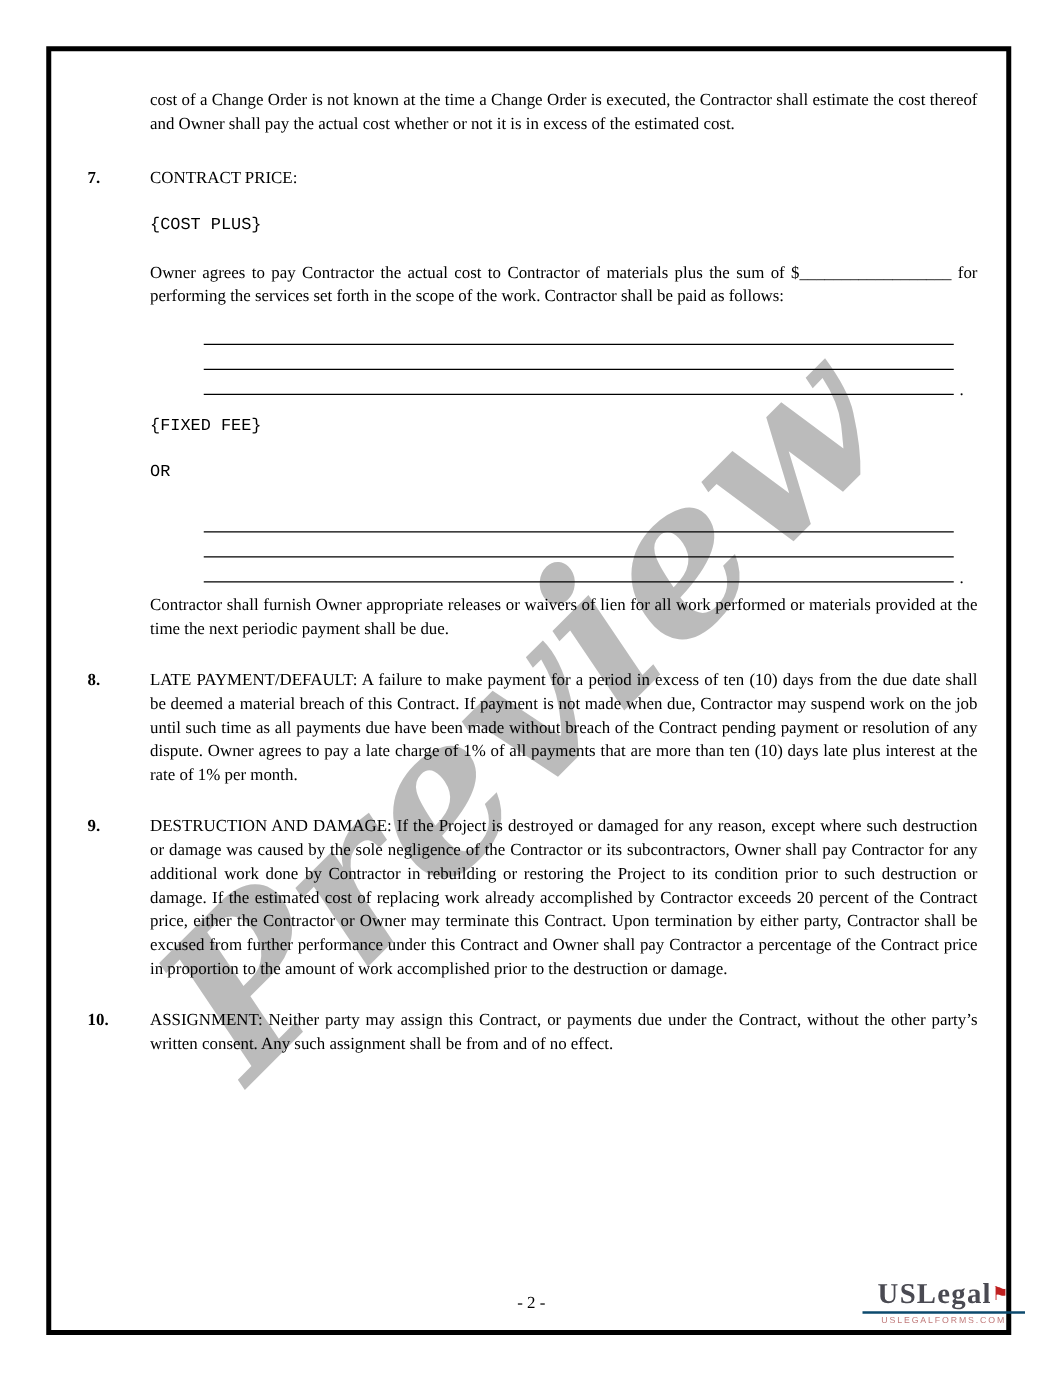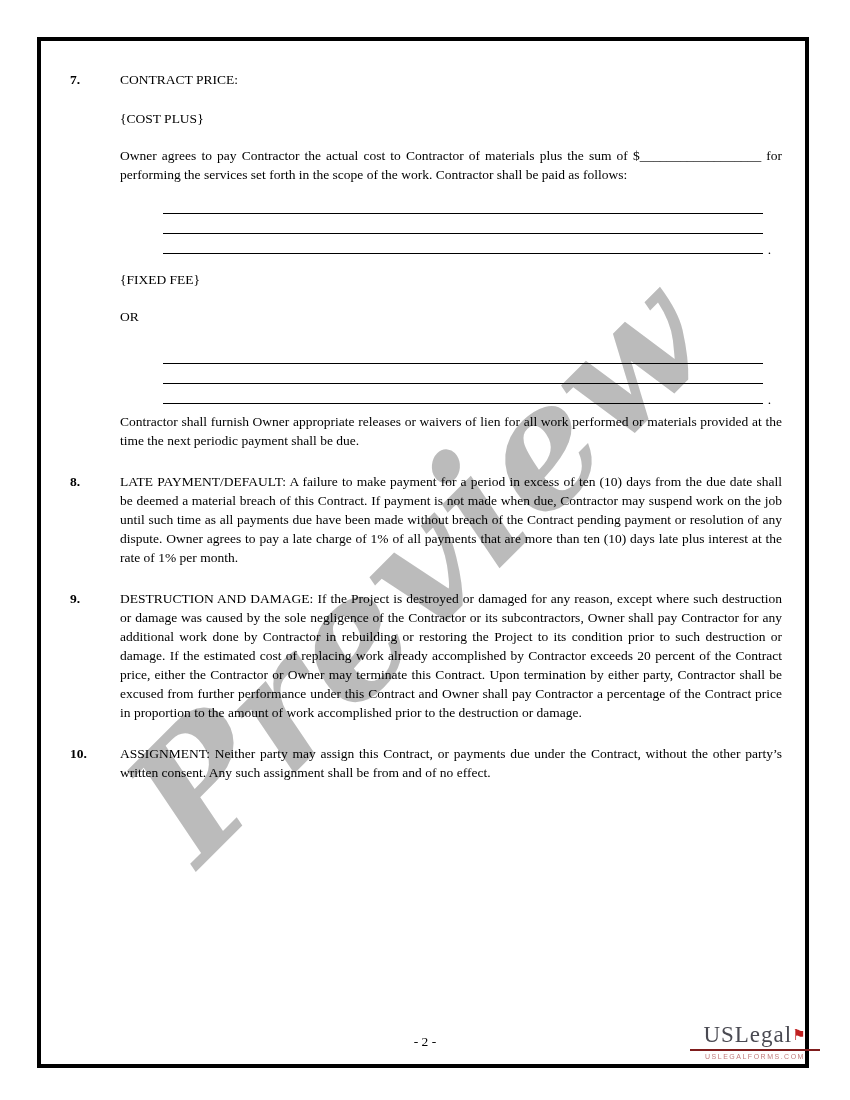--- a/index.html
+++ b/index.html
@@ -66,21 +66,21 @@
     width: 50px;
     flex: 0 0 50px;
     font-weight: bold;
   }
   .section .body {
     flex: 1;
     text-align: justify;
   }
   .mb-intro    { margin-bottom: 24px; }
   .mb-head     { margin-bottom: 20px; }
-  .mb-label    { margin-bottom: 18px; }
+  .mb-label    { margin-bottom: 18px; font-family: Liberation Mono, monospace; }
   .mb-para     { margin-bottom: 10px; }
   .mb-lines    { margin-bottom: 16px; }
   .mb-lines2   { margin-bottom: 8px; }
   .mb-furnish  { margin-bottom: 22px; }
   .mb-section  { margin-bottom: 22px; }
   .fill-lines {
     margin-left: 93px;
     width: 600px;
   }
   .fill-line {
@@ -106,25 +106,25 @@
   .logo {
     position: absolute;
     left: 690px;
     top: 1022px;
     width: 130px;
     z-index: 3;
     text-align: center;
   }
   .logo-main {
     font-family: "Liberation Serif", serif;
-    font-weight: normal;
+    font-weight: bold;
     font-size: 23px;
     letter-spacing: 1px;
     color: #4a4a52;
-    border-bottom: 2px solid #7f1d1d;
+    border-bottom: 2px solid #0c4a6e;
     padding-bottom: 1px;
     line-height: 26px;
     white-space: nowrap;
   }
   .logo-flag {
     color: #c02020;
     font-family: "DejaVu Sans", sans-serif;
     font-size: 15px;
     vertical-align: top;
   }
@@ -140,20 +140,21 @@
 <body>
 
 <div class="page">
 
   <div class="watermark">Preview</div>
 
   <div class="frame"></div>
 
   <div class="content">
 
+    <div class="para indent mb-intro">cost of a Change Order is not known at the time a Change Order is executed, the Contractor shall estimate the cost thereof and Owner shall pay the actual cost whether or not it is in excess of the estimated cost.</div>
 
     <div class="section mb-head">
       <div class="num">7.</div>
       <div class="body bold">CONTRACT PRICE:</div>
     </div>
 
     <div class="indent mb-label">{COST PLUS}</div>
 
     <div class="para indent mb-para">Owner agrees to pay Contractor the actual cost to Contractor of materials plus the sum of $__________________ for performing the services set forth in the scope of the work.  Contractor shall be paid as follows:</div>
 

